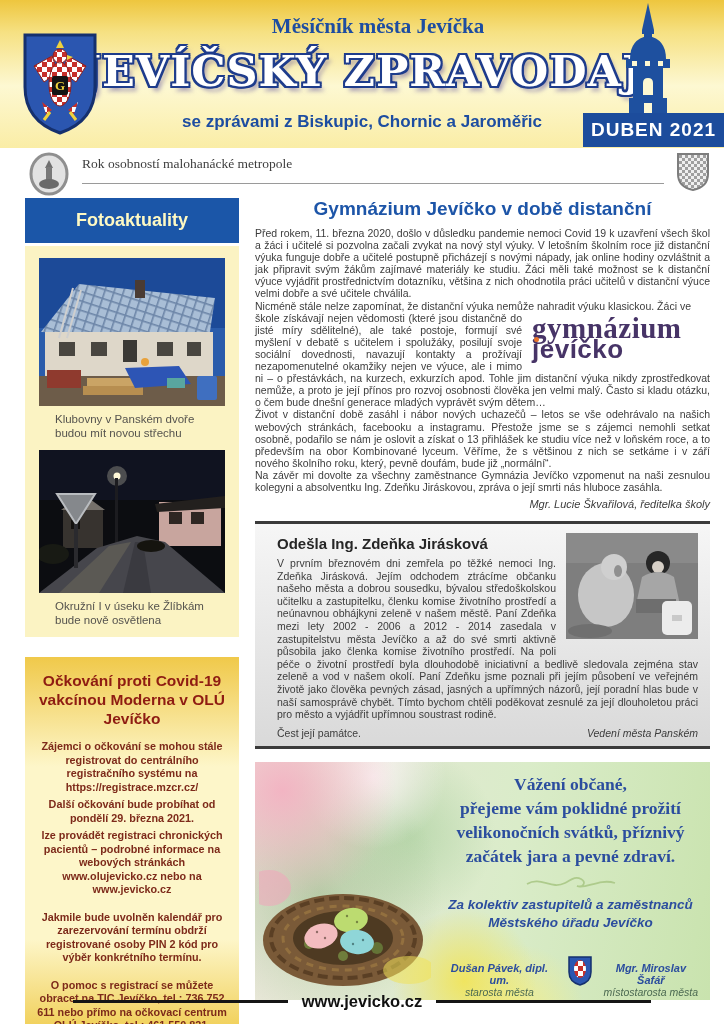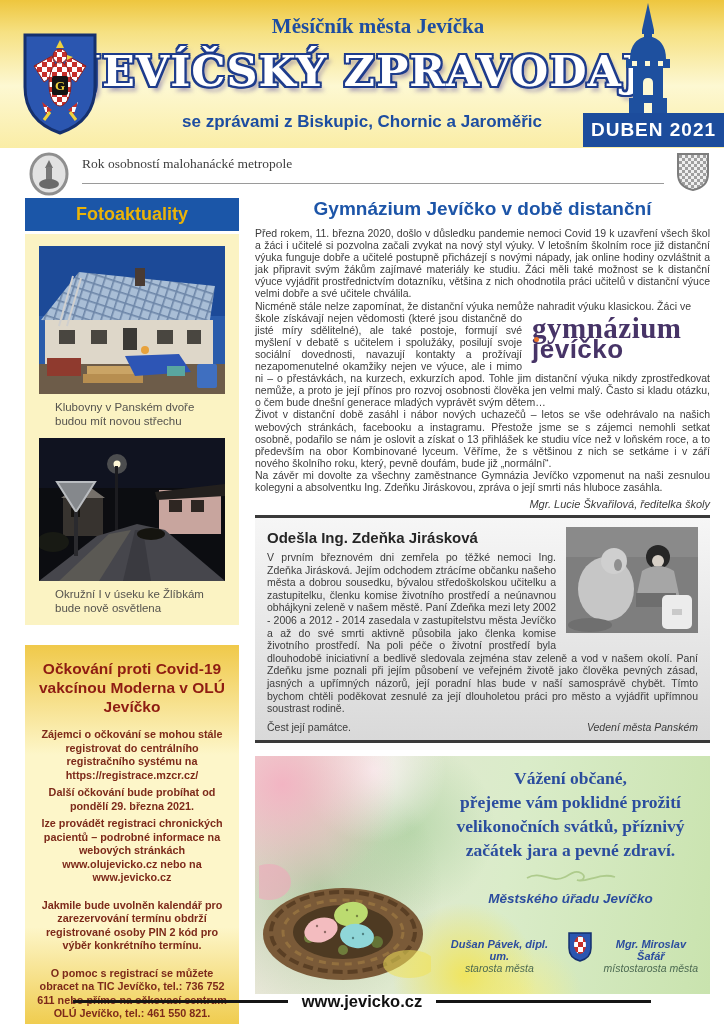--- a/index.html
+++ b/index.html
@@ -30,21 +30,21 @@
   .band-mid{flex:1;margin:0 12px;text-align:left;
     font-family:"Liberation Serif",serif;font-size:13.5px;color:#3e3e3e;
     border-bottom:1px solid #9a9a9a;padding-bottom:11px;padding-top:6px;}
 
   
   .cols{position:absolute;left:25px;top:198px;width:685px;display:flex;gap:16px;}
   .left-col{width:214px;flex:none;}
   .right-col{flex:1;min-width:0;}
 
   
-  .foto-header{height:33px;background:#1b56a8;color:#eab308;font-weight:bold;font-size:18px;
+  .foto-header{height:45px;background:#1b56a8;color:#fef9c3;font-weight:bold;font-size:18px;
     display:flex;align-items:center;justify-content:center;}
   .photo-box{background:#fbf3c3;padding:12px 14px 10px 14px;margin-top:3px;}
   .photo{width:186px;display:block;}
   .caption{font-size:11.5px;line-height:14px;color:#55534e;margin:6px 0 10px 16px;}
   .caption:last-child{margin-bottom:0;}
 
   .covid-box{margin-top:20px;padding:14px 10px 12px 10px;text-align:center;
     background:linear-gradient(180deg,#f0c94a 0%,#fdf6c9 28%,#fdf6c9 72%,#eec73f 100%);}
   .covid-title{font-weight:bold;font-size:15.5px;line-height:19px;color:#8e1c12;margin-bottom:12px;}
   .covid-p{font-weight:bold;font-size:10.8px;line-height:13.5px;color:#7d2a1a;margin:0 0 4px 0;}
@@ -55,23 +55,23 @@
   .article-title{font-weight:bold;font-size:19px;color:#1d55a8;text-align:center;margin:0 0 7px 0;}
   .article{font-size:10.5px;line-height:12.1px;text-align:justify;color:#3c3c3c;}
   .article p{margin:0;}
   .gym-logo{float:right;width:178px;margin:3px 0 3px 10px;color:#473467;line-height:26px;}
   .gym-l1{font-family:"Liberation Serif",serif;font-weight:bold;font-size:29px;letter-spacing:.5px;}
   .gym-l2{position:relative;font-weight:bold;font-size:26px;margin-top:-5px;letter-spacing:.5px;}
   .gym-dot{position:absolute;left:2px;top:1px;width:5px;height:5px;border-radius:50%;background:#e8732a;}
   .signature{font-style:italic;font-size:11px;text-align:right;margin-top:5px;color:#3c3c3c;}
 
   
-  .obituary{margin-top:5px;border-top:3px solid #3a3a3a;border-bottom:3px solid #3a3a3a;
+  .obituary{margin-top:11px;border-top:3px solid #3a3a3a;border-bottom:3px solid #3a3a3a;
     background:linear-gradient(180deg,#f6f6f6 0%,#e9e9e9 45%,#d9d9d9 100%);
-    padding:9px 12px 7px 12px;}
+    padding:9px 12px 7px 22px;}
   .ob-photo{float:right;margin:0 0 4px 10px;}
   .ob-title{font-weight:bold;font-size:15px;color:#262626;margin:2px 0 5px 0;}
   .ob-body{font-size:10.5px;line-height:12.6px;text-align:justify;color:#3c3c3c;}
   .ob-foot{display:flex;justify-content:space-between;margin-top:6px;font-size:10.5px;}
   .ob-sign{font-style:italic;}
 
   
   .easter{position:relative;margin-top:13px;height:238px;overflow:hidden;
     background:
       radial-gradient(circle at 6% 12%, rgba(243,178,194,.95), rgba(243,178,194,0) 24%),
@@ -320,20 +320,21 @@
           </svg>
         </span>
         <div class="easter-text">
           <div class="greet">Vážení občané,</div>
           <div class="greet">přejeme vám poklidné prožití</div>
           <div class="greet">velikonočních svátků, příznivý</div>
           <div class="greet">začátek jara a pevné zdraví.</div>
           <svg class="flourish" width="92" height="18" viewBox="0 0 92 18">
             <path d="M2,10 C16,2 26,16 40,9 C46,6 50,2 56,5 C62,8 58,14 52,12 C60,16 74,4 90,9" fill="none" stroke="#aecb8c" stroke-width="1.8"></path>
           </svg>
+          <div class="collective">Za kolektiv zastupitelů a zaměstnanců</div>
           <div class="collective" style="margin-top:0;">Městského úřadu Jevíčko</div>
           <div class="sig-row">
             <div class="sig-block">
               <div class="sig-name">Dušan Pávek, dipl. um.</div>
               <div class="sig-role">starosta města</div>
             </div>
             <span>
               <svg width="24" height="30" viewBox="0 0 24 30">
                 <path d="M1,1 h22 v15 q0,10 -11,13 q-11,-3 -11,-13 z" fill="#2b56b0" stroke="#15306e" stroke-width="1.5"></path>
                 <ellipse cx="12" cy="13" rx="6" ry="9" fill="url(#chk)"></ellipse>

